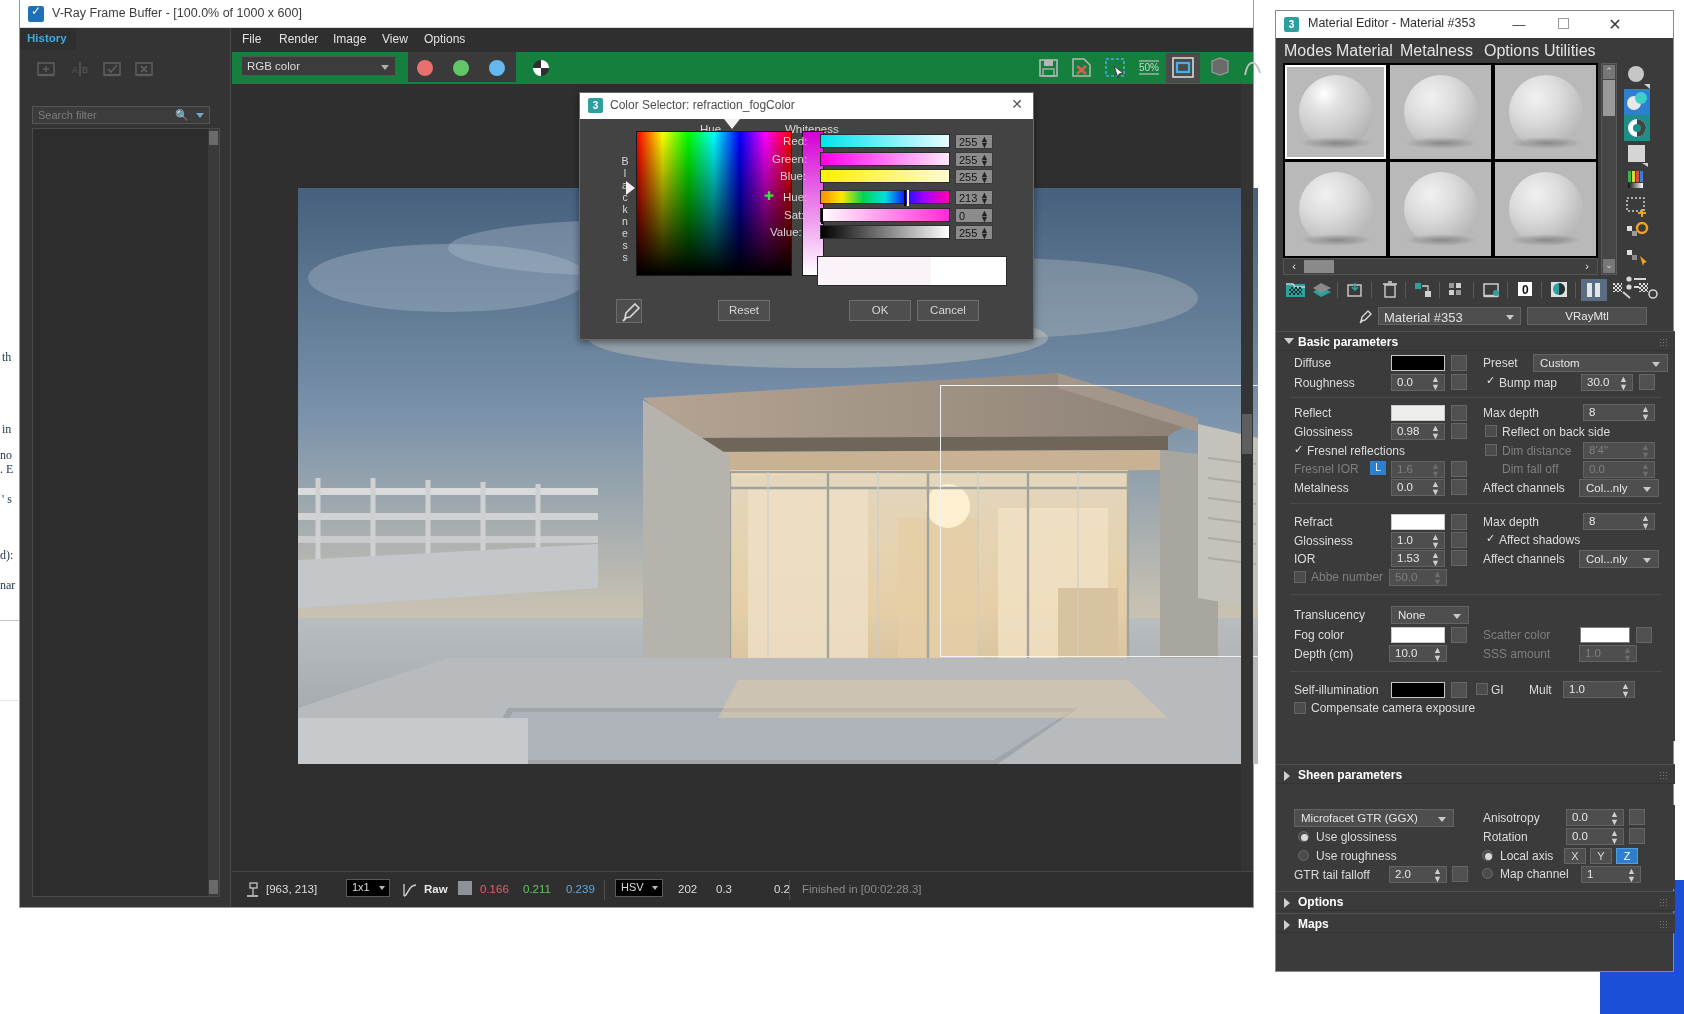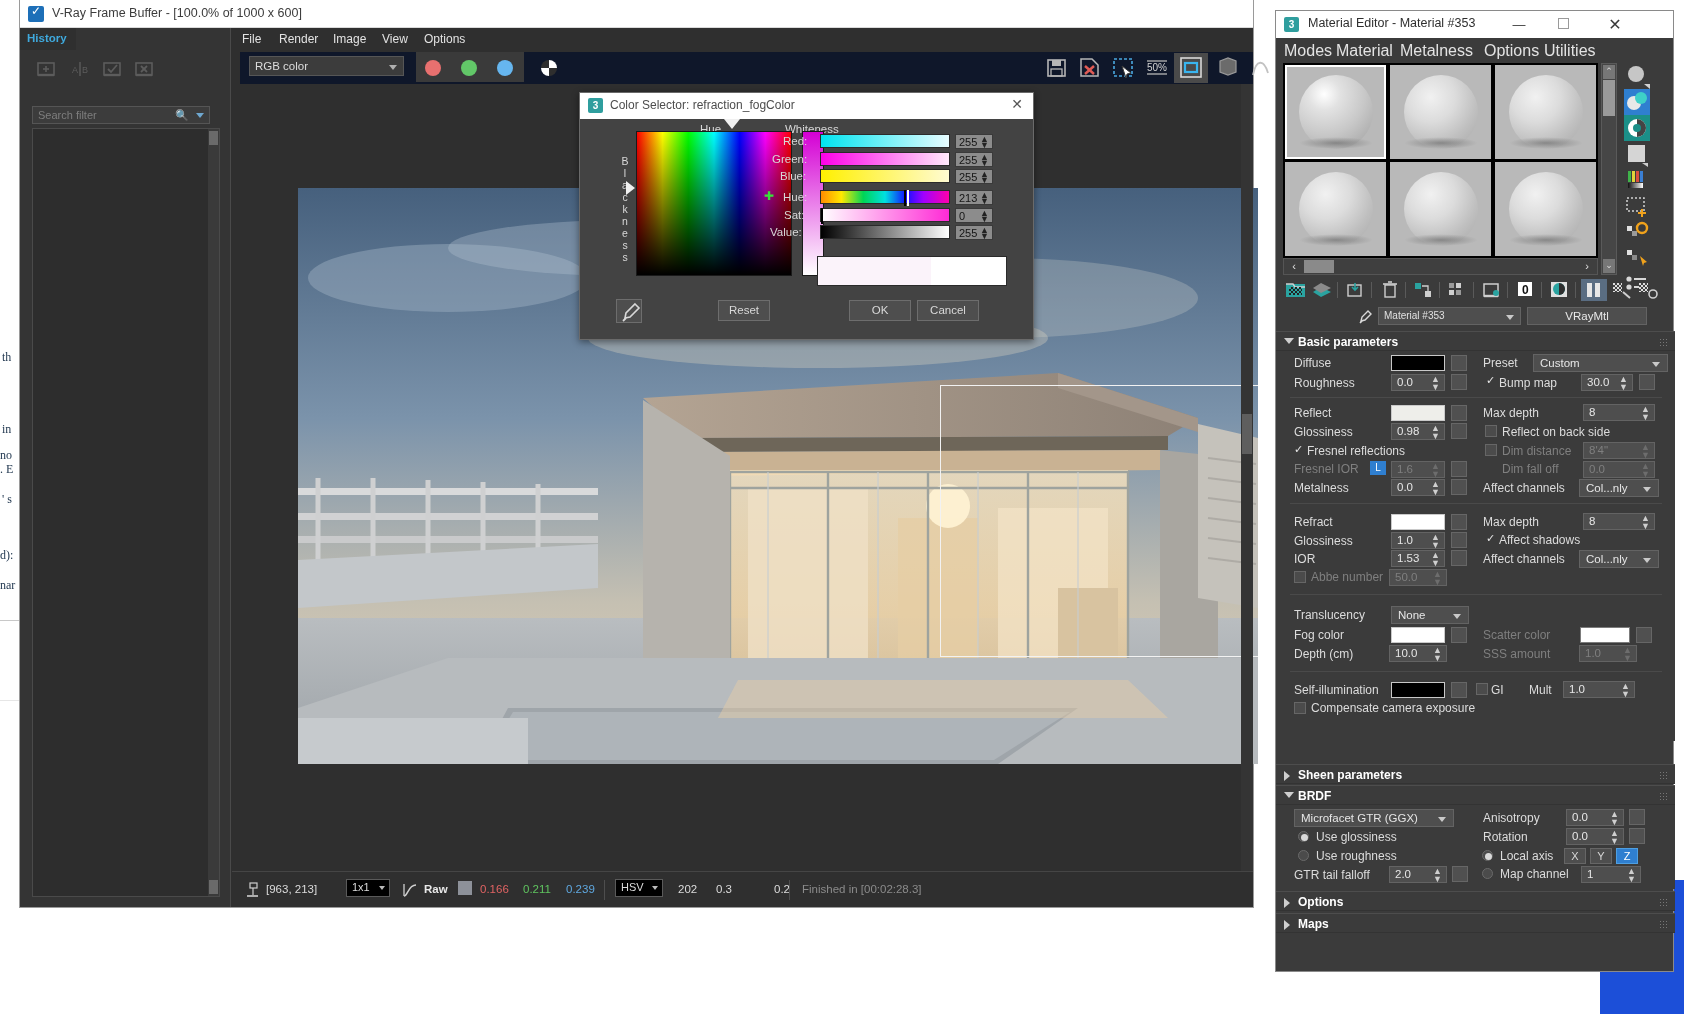--- a/index.html
+++ b/index.html
@@ -37,21 +37,21 @@
   .hsearch .dd{ position:absolute; right:5px; top:6px; width:0;height:0;border-left:4px solid transparent;border-right:4px solid transparent;border-top:5px solid #6fa8d0; }
   .hist-list{ position:absolute; left:12px; top:100px; width:188px; bottom:10px; background:#2d2d2d; border:1px solid #4a4a4a; }
   .hist-sb{ position:absolute; right:0; top:0; width:11px; bottom:0; background:#3a3a3a; }
   .hist-sb .thumb{ position:absolute; left:1px; top:2px; width:9px; height:14px; background:#6a6a6a; }
   .hist-sb .thumb2{ position:absolute; left:1px; bottom:2px; width:9px; height:14px; background:#6a6a6a; }
 
   
   .vfbmain{ position:absolute; left:212px; top:0; right:0; bottom:0; background:#2f2f2f; }
   .menubar{ position:absolute; left:0; top:0; height:22px; right:0; }
   .menubar .mi{ position:absolute; top:4px; color:#e2e2e2; font-size:12px; cursor:default; }
-  .toolbar{ position:absolute; left:8px; top:24px; right:0; height:32px; background:#0f172a; }
+  .toolbar{ position:absolute; left:0; top:24px; right:0; height:32px; background:#15803d; }
   .combo{ position:absolute; left:9px; top:4px; width:155px; height:20px; background:#3c3c3c; border:1px solid #565656; }
   .combo .v{ position:absolute; left:5px; top:3px; color:#dcdcdc; font-size:11.5px; }
   .combo .car{ position:absolute; right:6px; top:8px; width:0;height:0;border-left:4px solid transparent;border-right:4px solid transparent;border-top:5px solid #b0b0b0; }
   .chbtn{ position:absolute; top:0px; width:36px; height:30px; background:#3a3a3a; }
   .chdot{ position:absolute; top:8px; left:9px; width:16px; height:16px; border-radius:50%; }
 
   .tbicon{ position:absolute; top:1px; width:34px; height:30px; }
   .tbicon.sel{ background:#4a4a4a; }
 
   .render{ position:absolute; left:66px; top:160px; width:960px; height:576px; overflow:hidden; }
@@ -118,21 +118,21 @@
   .iconcol{ position:absolute; left:346px; top:52px; width:34px; height:230px;}
   .iconcol .ic{ position:absolute; left:2px; width:26px; height:26px; }
   .metools{ position:absolute; left:7px; top:268px; width:370px; height:24px;}
   .metools .mt{ position:absolute; top:0; width:26px; height:22px;}
   .metools .mt.on{ background:#5a6d82; }
   .metools .sep{ position:absolute; top:3px; width:1px; height:16px; background:#5a5a5a;}
 
   .mrow{ position:absolute; left:7px; top:296px; width:380px; height:20px;}
   .eyed{ position:absolute; left:73px; top:1px; width:18px; height:18px;}
   .mname{ position:absolute; left:95px; top:0px; width:143px; height:18px; background:#4e4e4e; border:1px solid #636363;}
-  .mname .v{ position:absolute; left:5px; top:2px; color:#e0e0e0; font-size:10px;}
+  .mname .v{ position:absolute; left:5px; top:2px; color:#e0e0e0; font-size:13px;}
   .mname .car{ position:absolute; right:6px; top:7px; width:0;height:0;border-left:4px solid transparent;border-right:4px solid transparent;border-top:5px solid #c9c9c9;}
   .mtype{ position:absolute; left:244px; top:0px; width:120px; height:18px; background:#4e4e4e; border:1px solid #636363; text-align:center; line-height:17px; color:#e8e8e8; font-size:11.5px;}
   .rhead{ position:absolute; left:0; width:399px; height:20px; background:#3b3b3b; border-top:1px solid #4d4d4d; border-bottom:1px solid #333;}
   .rhead .tri{ position:absolute; left:8px; top:6px; width:0;height:0; }
   .rhead .tri.open{ border-left:5px solid transparent;border-right:5px solid transparent;border-top:6px solid #cfcfcf; }
   .rhead .tri.closed{ border-top:5px solid transparent;border-bottom:5px solid transparent;border-left:6px solid #cfcfcf; }
   .rhead .t{ position:absolute; left:22px; top:3px; color:#ffffff; font-weight:bold; font-size:12px;}
   .rhead .grip{ position:absolute; right:8px; top:6px; width:8px; height:8px;
     background-image:radial-gradient(#777 40%, transparent 41%); background-size:3px 3px; }
   .rbody{ position:absolute; left:0; width:399px; background:#3b3b3b;}
@@ -949,25 +949,20 @@
       <div class="p-lbl" style="left:35px;top:350px;">Compensate camera exposure</div>
     </div>
 
 
     <div class="rhead" style="top:753px;">
       <div class="tri closed"></div>
       <div class="t">Sheen parameters</div>
       <div class="grip"></div>
     </div>
 
-    <div class="rhead" style="top:774px;">
-      <div class="tri open"></div>
-      <div class="t">BRDF</div>
-      <div class="grip"></div>
-    </div>
     <div class="rbody" style="top:794px;height:84px;padding-left:22px;">
       <div class="dd2" style="left:18px;top:4px;width:160px;">
         <div class="v">Microfacet GTR (GGX)</div>
         <div class="car"></div>
       </div>
       <div class="p-lbl" style="left:207px;top:6px;">Anisotropy</div>
       <div class="num" style="left:290px;top:4px;width:58px;">
         <div class="v">0.0</div>
         <div class="sp">▲<br>▼</div>
       </div>

